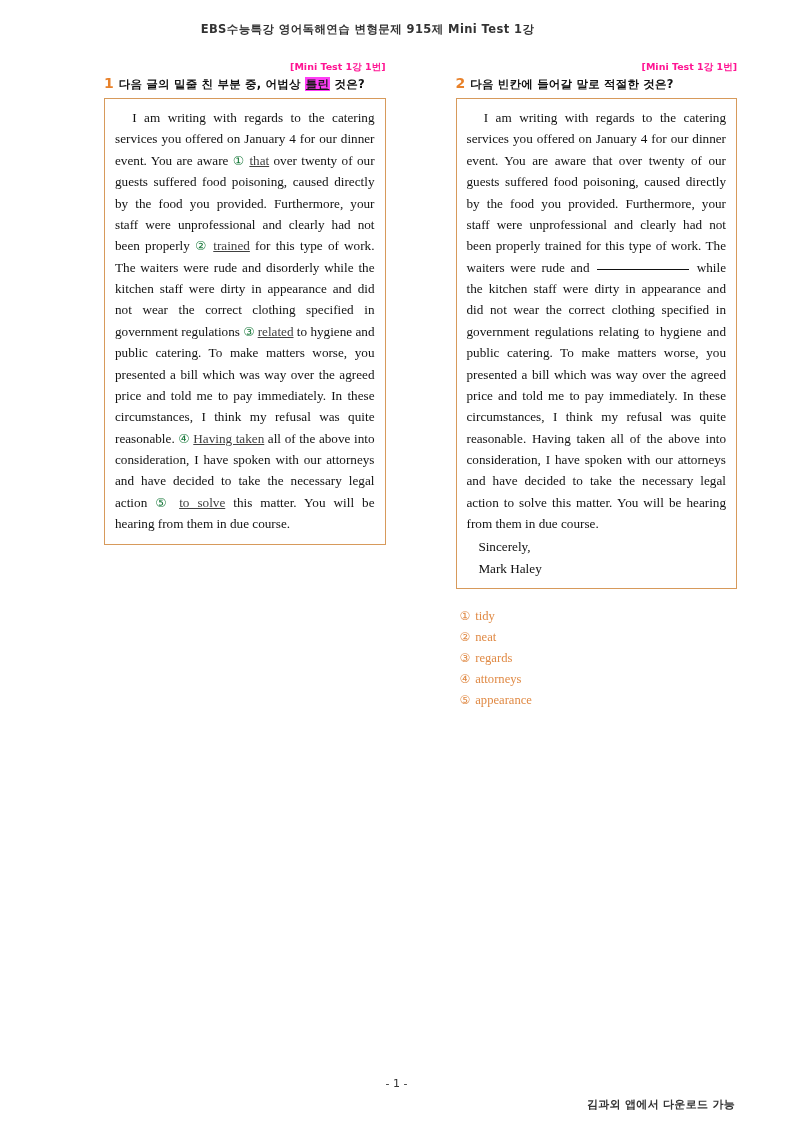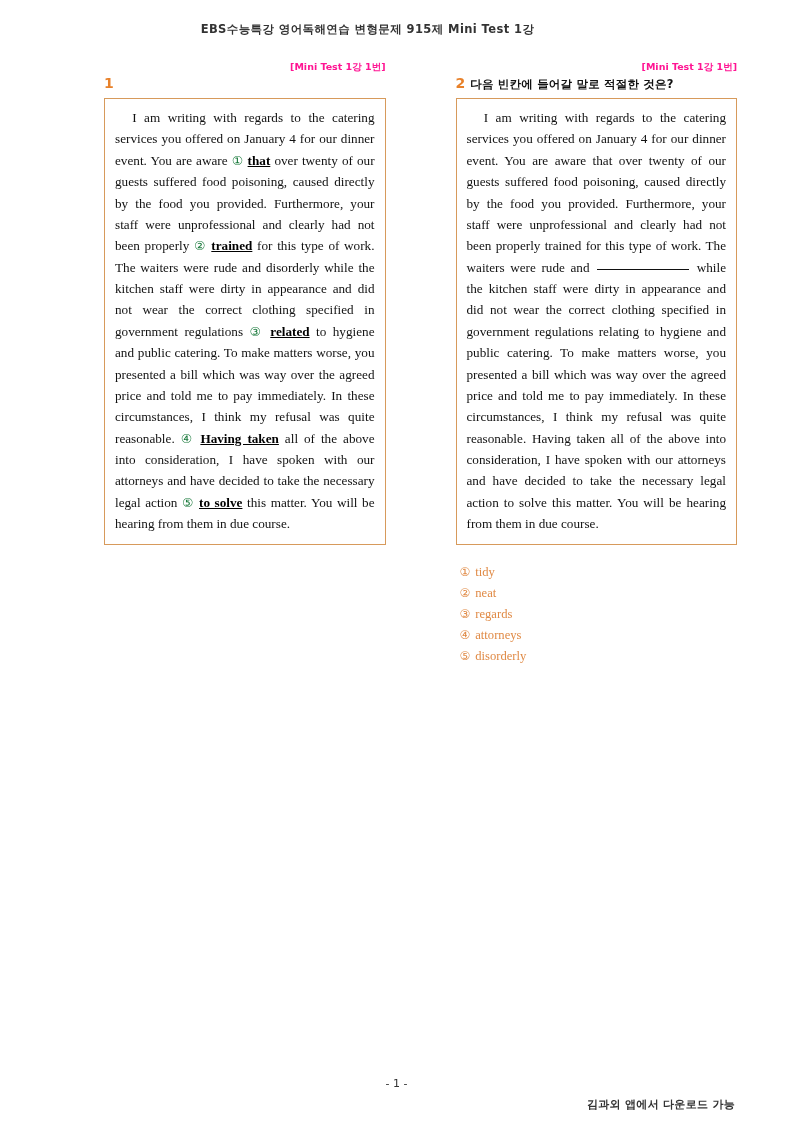--- a/index.html
+++ b/index.html
@@ -111,22 +111,22 @@
 
   
   .cmark {
     color: #1a7a3c;
     font-weight: normal;
     font-family: "DejaVu Sans", serif;
     font-size: 12.4px;
   }
   
   .uline {
-    color: #000000;
-    font-weight: bold;
+    color: #404040;
+    font-weight: normal;
     text-decoration: underline;
   }
   .blankline {
     display: inline-block;
     width: 92px;
     border-bottom: 1px solid #111111;
     vertical-align: 2px;
     margin: 0 2px;
   }
 
@@ -179,38 +179,41 @@
 </div>
 
 <div class="columns">
 
   <div class="column">
 
     <div class="q-tag">[Mini Test 1강 1번]</div>
 
     <div class="q-head">
       <span class="q-num">1</span>
+      <span class="q-text"><span>다음 글의 밑줄 친 부분 중, 어법상</span> <span class="hl-wrong">틀린</span> <span>것은?</span></span>
     </div>
 
     <div class="passage">
       <p><span>I am writing with regards to the catering services you offered on January 4 for our dinner event. You are aware </span><span class="cmark">①</span> <span class="uline">that</span><span> over twenty of our guests suffered food poisoning, caused directly by the food you provided. Furthermore, your staff were unprofessional and clearly had not been properly </span><span class="cmark">②</span> <span class="uline">trained</span><span> for this type of work. The waiters were rude and disorderly while the kitchen staff were dirty in appearance and did not wear the correct clothing specified in government regulations </span><span class="cmark">③</span> <span class="uline">related</span><span> to hygiene and public catering. To make matters worse, you presented a bill which was way over the agreed price and told me to pay immediately. In these circumstances, I think my refusal was quite reasonable. </span><span class="cmark">④</span> <span class="uline">Having taken</span><span> all of the above into consideration, I have spoken with our attorneys and have decided to take the necessary legal action </span><span class="cmark">⑤</span> <span class="uline">to solve</span><span> this matter. You will be hearing from them in due course.</span></p>
     </div>
   </div>
 
   <div class="column">
 
     <div class="q-tag">[Mini Test 1강 1번]</div>
 
     <div class="q-head">
       <span class="q-num">2</span>
       <span class="q-text">다음 빈칸에 들어갈 말로 적절한 것은?</span>
     </div>
 
     <div class="passage">
       <p><span>I am writing with regards to the catering services you offered on January 4 for our dinner event. You are aware that over twenty of our guests suffered food poisoning, caused directly by the food you provided. Furthermore, your staff were unprofessional and clearly had not been properly trained for this type of work. The waiters were rude and</span> <span class="blankline"></span> <span>while the kitchen staff were dirty in appearance and did not wear the correct clothing specified in government regulations relating to hygiene and public catering. To make matters worse, you presented a bill which was way over the agreed price and told me to pay immediately. In these circumstances, I think my refusal was quite reasonable. Having taken all of the above into consideration, I have spoken with our attorneys and have decided to take the necessary legal action to solve this matter. You will be hearing from them in due course.</span></p>
+      <p class="sig">Sincerely,</p>
+      <p class="sig">Mark Haley</p>
     </div>
 
     <div class="choices">
       <div class="choice">
         <span class="choice-mark">①</span>
         <span>tidy</span>
       </div>
       <div class="choice">
         <span class="choice-mark">②</span>
         <span>neat</span>
@@ -218,21 +221,21 @@
       <div class="choice">
         <span class="choice-mark">③</span>
         <span>regards</span>
       </div>
       <div class="choice">
         <span class="choice-mark">④</span>
         <span>attorneys</span>
       </div>
       <div class="choice">
         <span class="choice-mark">⑤</span>
-        <span>disorderly</span>
+        <span>appearance</span>
       </div>
     </div>
   </div>
 
 </div>
 
 <div class="page-no">- 1 -</div>
 <div class="footer-note">김과외 앱에서 다운로드 가능</div>
 
 </body></html>

